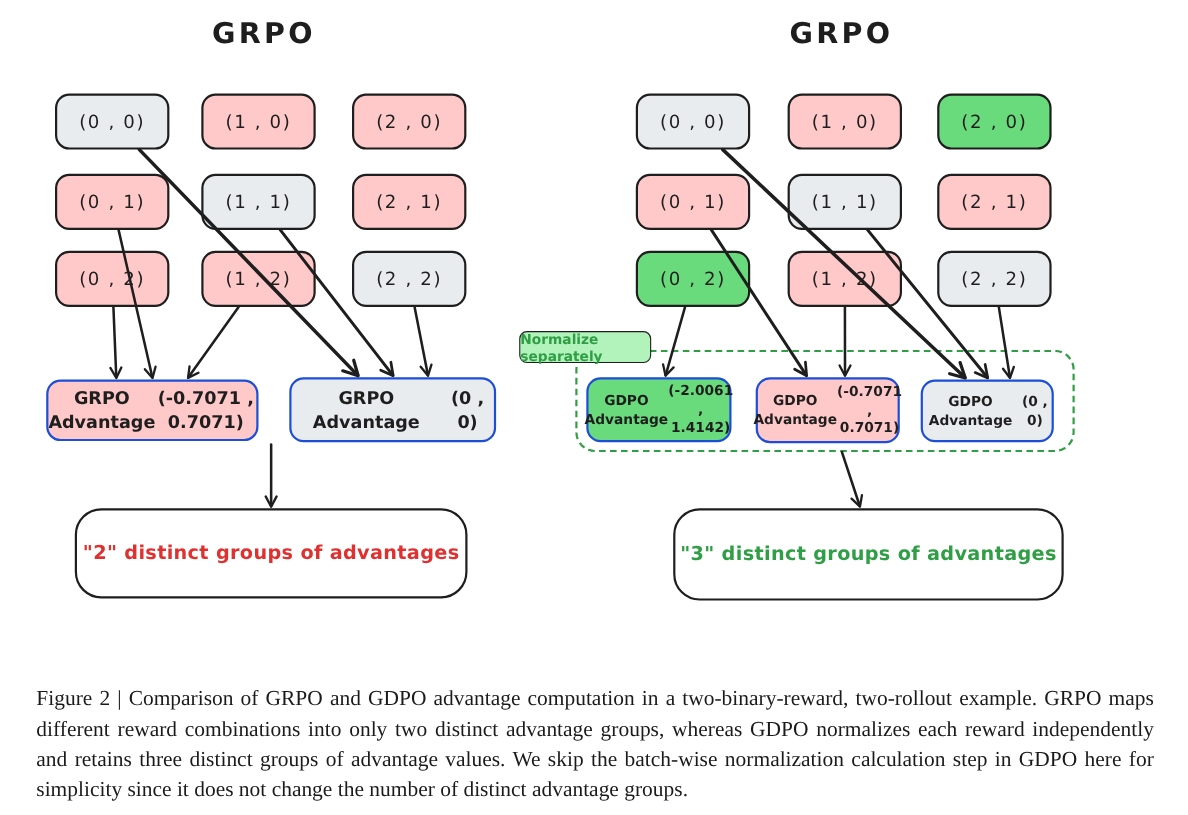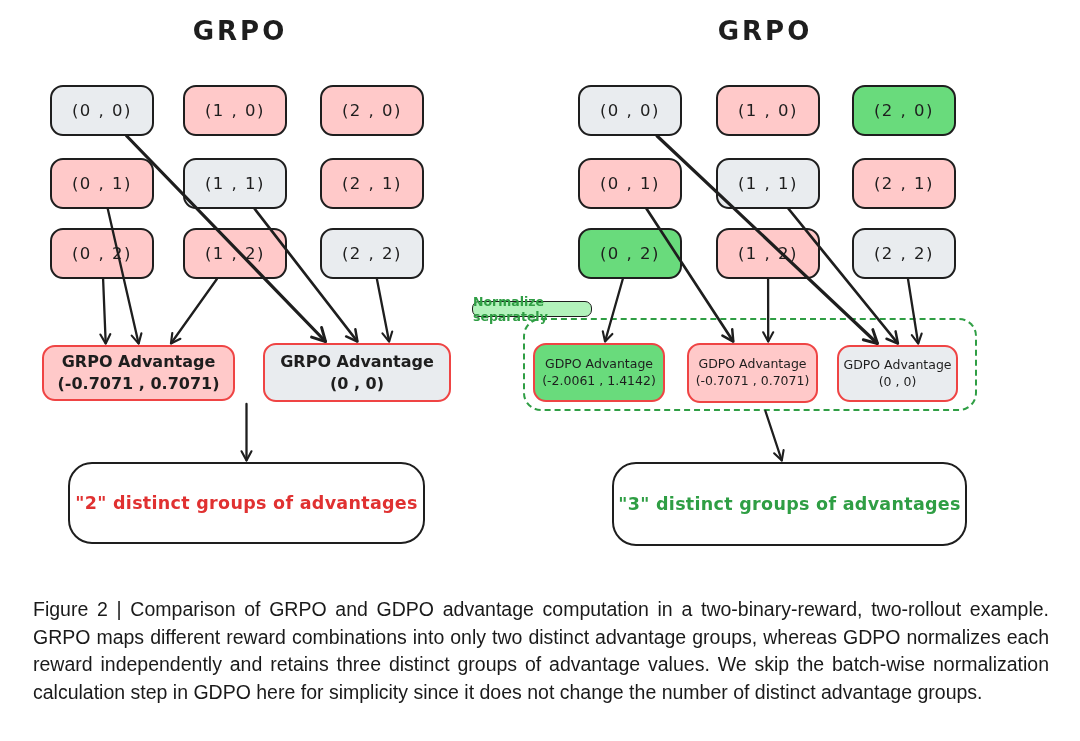--- a/index.html
+++ b/index.html
@@ -13,44 +13,44 @@
   .panel-title {
     text-align:center; font-size:26px; font-weight:bold; letter-spacing:3px;
     color:#1e1e1e;
   }
   .cell {
     border:2px solid #1e1e1e; border-radius:13px;
     display:flex; align-items:center; justify-content:center;
     font-size:16.5px; font-weight:500; letter-spacing:1.5px; color:#1e1e1e;
   }
   .advbox {
-    border:2px solid #ef4444; border-radius:13px;
-    display:flex; flex-direction:column; align-items:center; justify-content:center;
+    border:2px solid #1d4ed8; border-radius:13px;
+    display:flex; flex-direction:row; align-items:center; justify-content:center;
     color:#1e1e1e; text-align:center; line-height:1.35;
   }
   .advbox.large { font-size:16px; font-weight:600; }
-  .advbox.small { font-size:12.5px; font-weight:400; }
+  .advbox.small { font-size:12.5px; font-weight:700; }
   .ghost { pointer-events:none; }
   .dashed-group { border:2.2px dashed #2f9e44; border-radius:18px; background:transparent; }
   .chip {
     border:1.6px solid #1e1e1e; border-radius:7px;
     display:flex; align-items:center; justify-content:center;
     font-size:12.5px; font-weight:600;
   }
   .conclusion {
     border:2.6px solid #1e1e1e; border-radius:24px; background:#ffffff;
     display:flex; align-items:center; justify-content:center;
   }
   .conclusion span {
     font-size:17.5px; font-weight:bold; letter-spacing:0.3px; white-space:nowrap;
   }
   .edges-svg { left:0; top:0; pointer-events:none; z-index:50; }
   .caption {
-    position:absolute; left:33px; right:31px; top:596px;
-    font-family:Liberation Sans, sans-serif;
+    position:absolute; left:33px; right:31px; top:622px;
+    font-family:Liberation Serif, serif;
     font-size:19.5px; line-height:27.5px; color:#1a1a1a;
     text-align:justify;
   }
 </style>
 </head>
 <body>
 
 <div class="page">
   <div class="diagram" id="diagram">
 
@@ -65,21 +65,21 @@
       <div>GRPO Advantage</div>
       <div>(0 , 0)</div>
     </div>
     <div class="ghost" style="left:42px; top:343px; width:409px; height:61px;"></div>
 
     <div class="conclusion" style="left:68px; top:462px; width:357px; height:82px;">
       <span style="color: rgb(224, 49, 49);">"2" distinct groups of advantages</span>
     </div>
 
     <div class="dashed-group" style="left: 523px; top: 318px; width: 454px; height: 93px; border-color: rgb(47, 158, 68);"></div>
-    <div class="chip" style="left: 472px; top: 301px; width: 120px; height: 16px; z-index: 10; background: rgb(178, 242, 187); color: rgb(47, 158, 68); border-color: rgb(30, 30, 30);">Normalize separately</div>
+    <div class="chip" style="left: 472px; top: 301px; width: 120px; height: 29px; z-index: 10; background: rgb(178, 242, 187); color: rgb(47, 158, 68); border-color: rgb(30, 30, 30);">Normalize separately</div>
 
     <div class="advbox small" style="left: 533px; top: 343px; width: 132px; height: 59px; z-index: 5; background: rgb(105, 219, 124);">
       <div>GDPO Advantage</div>
       <div>(-2.0061 , 1.4142)</div>
     </div>
     <div class="advbox small" style="left: 687px; top: 343px; width: 131px; height: 60px; z-index: 5; background: rgb(255, 201, 201);">
       <div>GDPO Advantage</div>
       <div>(-0.7071 , 0.7071)</div>
     </div>
     <div class="advbox small" style="left: 837px; top: 345px; width: 121px; height: 57px; z-index: 5; background: rgb(233, 236, 239);">

